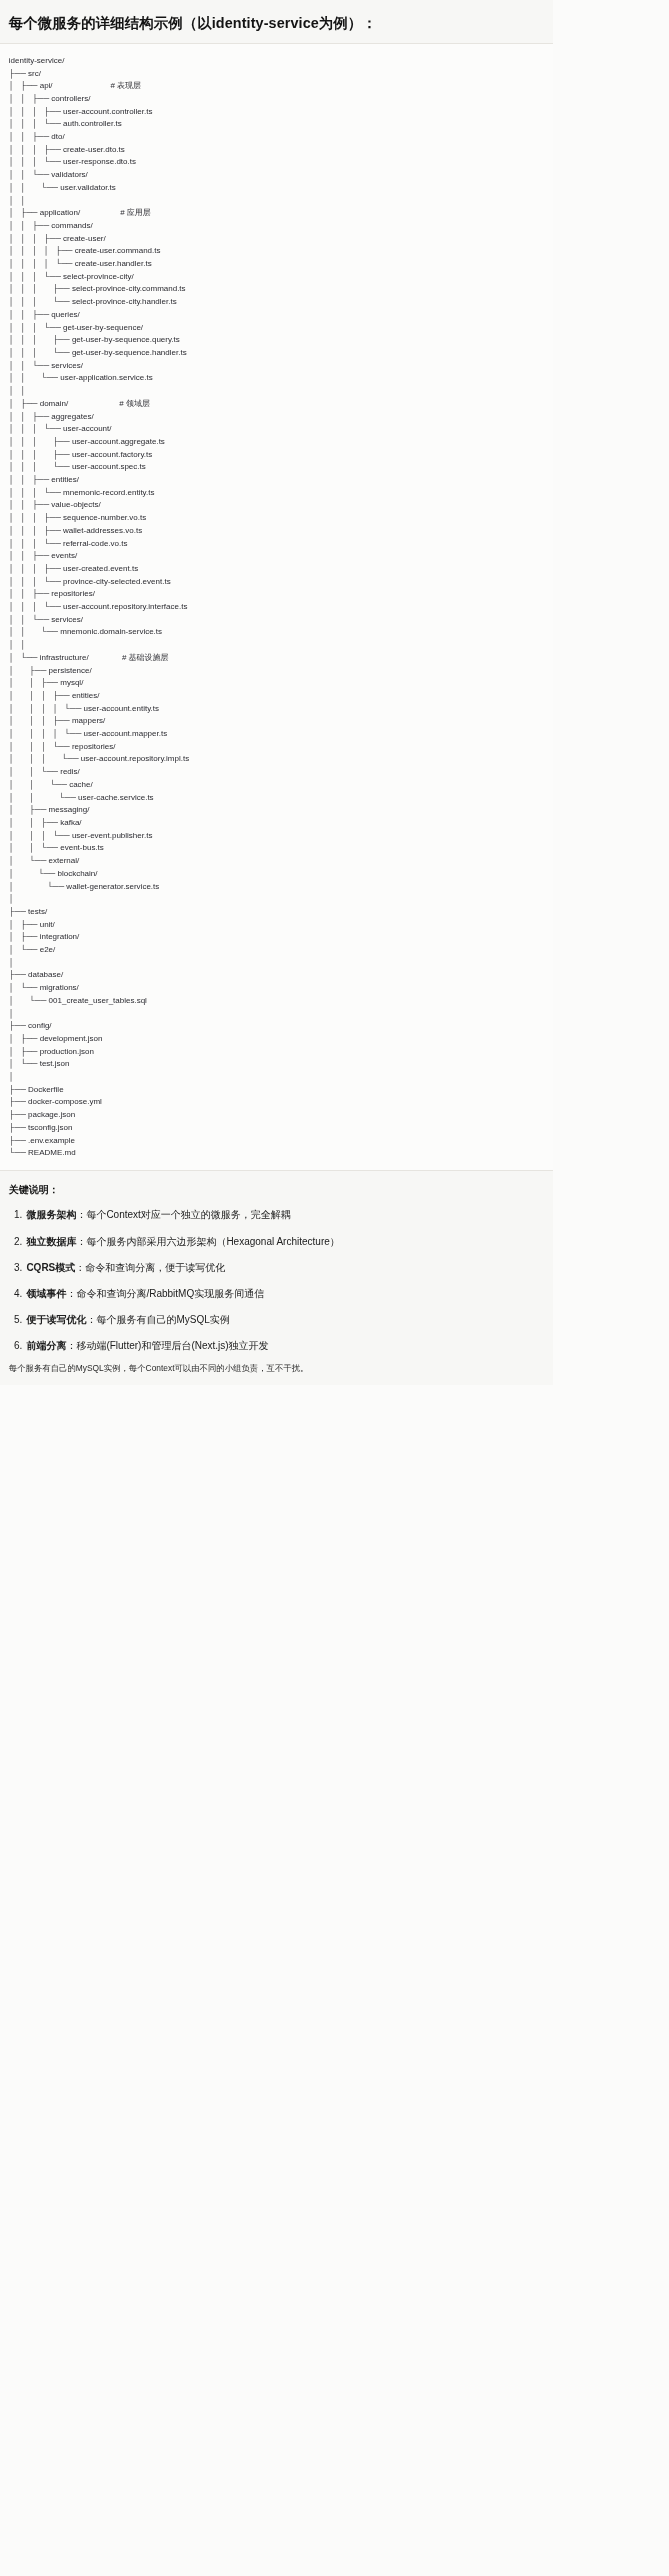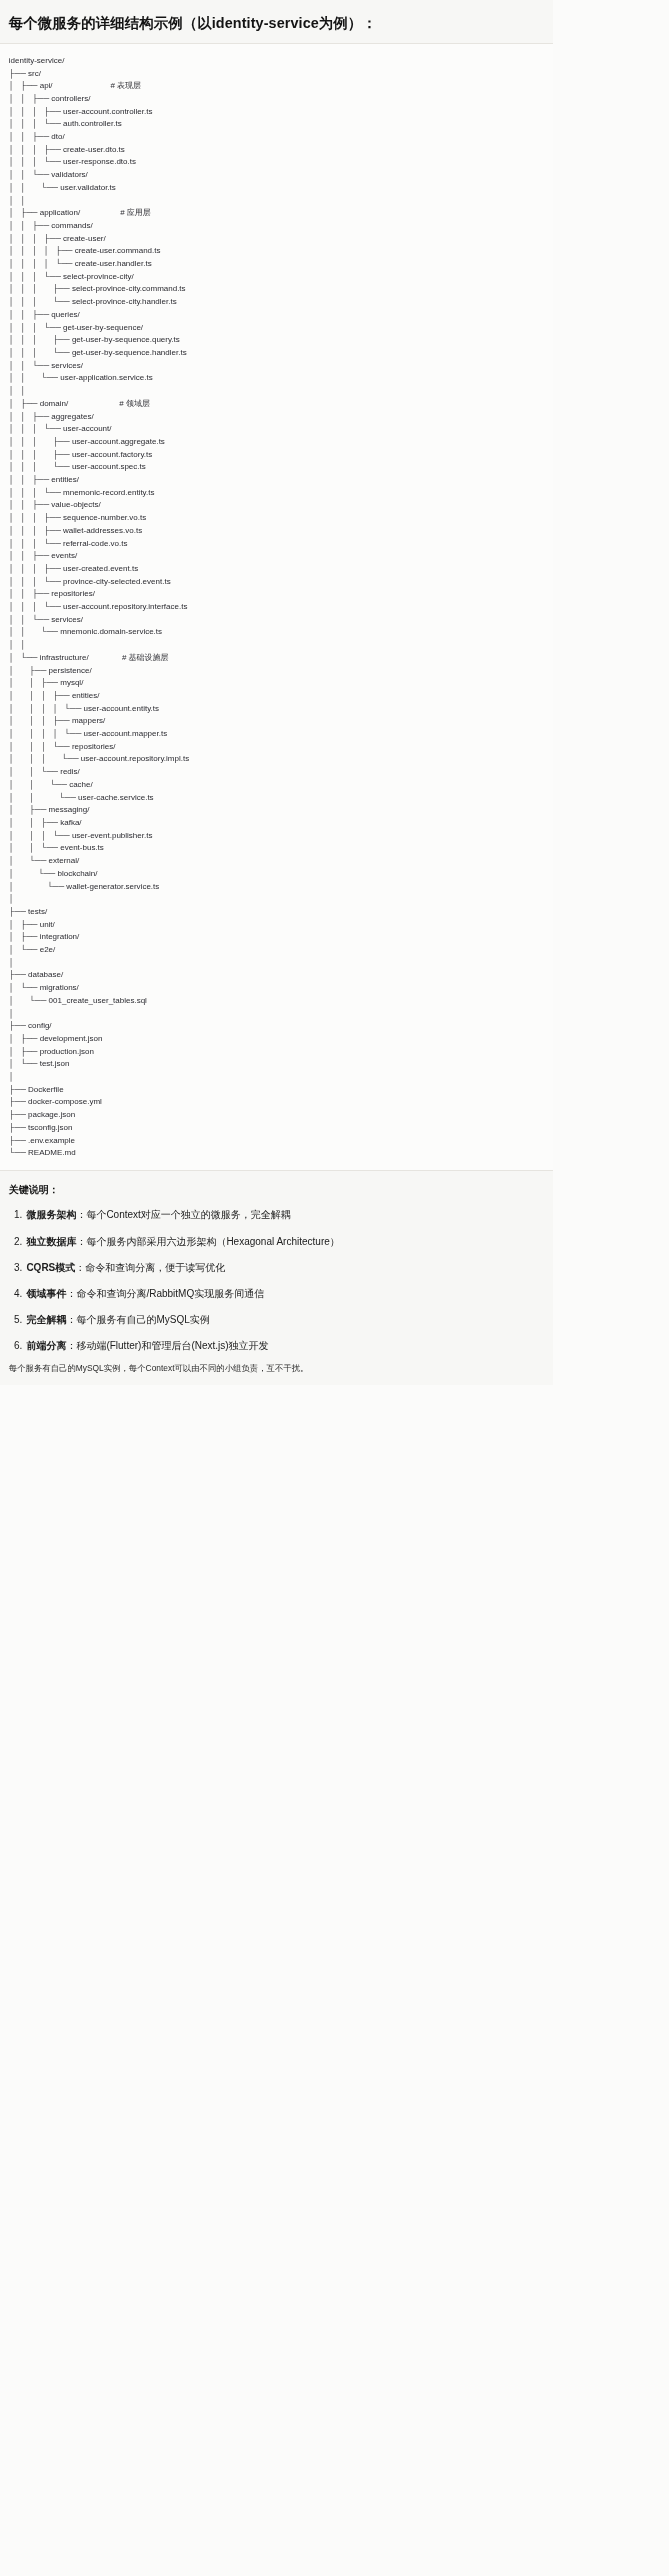--- a/index.html
+++ b/index.html
@@ -177,20 +177,20 @@
 └── README.md</pre>
   </div>
 
   <div class="notes-block">
     <h2 class="notes-title">关键说明：</h2>
     <ol class="notes">
         <li><span class="b">微服务架构</span><span>：</span><span>每个Context对应一个独立的微服务，完全解耦</span></li>
         <li><span class="b">独立数据库</span><span>：</span><span>每个服务内部采用六边形架构（Hexagonal Architecture）</span></li>
         <li><span class="b">CQRS模式</span><span>：</span><span>命令和查询分离，便于读写优化</span></li>
         <li><span class="b">领域事件</span><span>：</span><span>命令和查询分离/RabbitMQ实现服务间通信</span></li>
-        <li><span class="b">完全解耦</span><span>：</span><span>每个服务有自己的MySQL实例</span></li>
+        <li><span class="b">便于读写优化</span><span>：</span><span>每个服务有自己的MySQL实例</span></li>
         <li><span class="b">前端分离</span><span>：</span><span>移动端(Flutter)和管理后台(Next.js)独立开发</span></li>
       </ol>
     <p class="closing">每个服务有自己的MySQL实例，每个Context可以由不同的小组负责，互不干扰。</p>
   </div>
 
 </div>
 
 
 </body></html>

